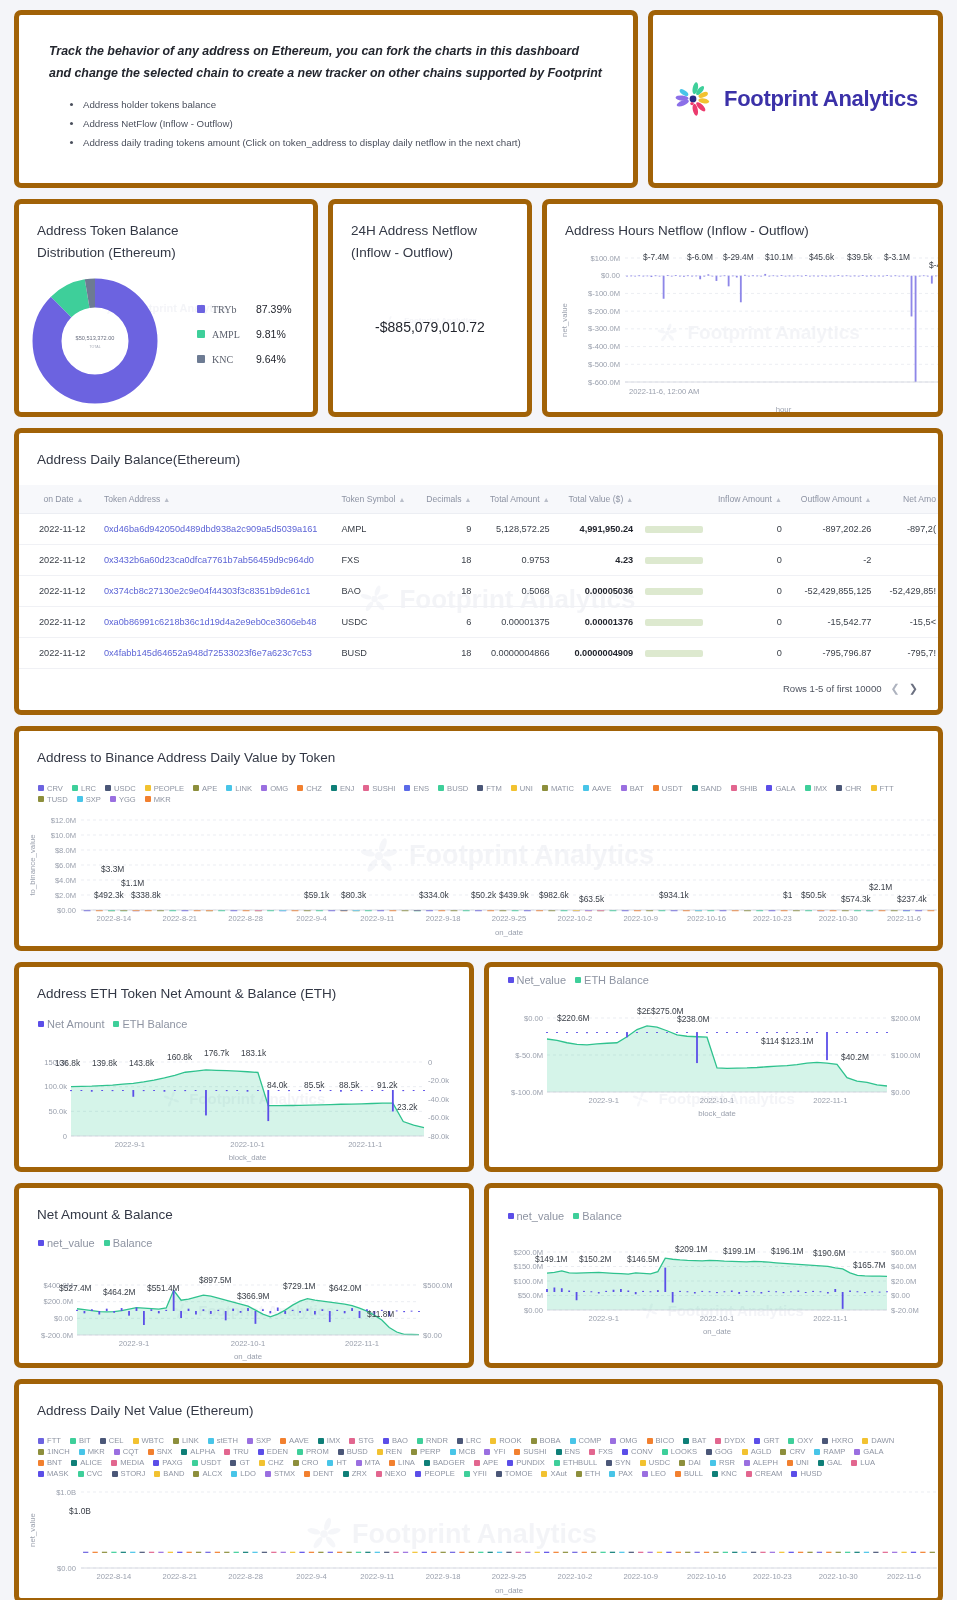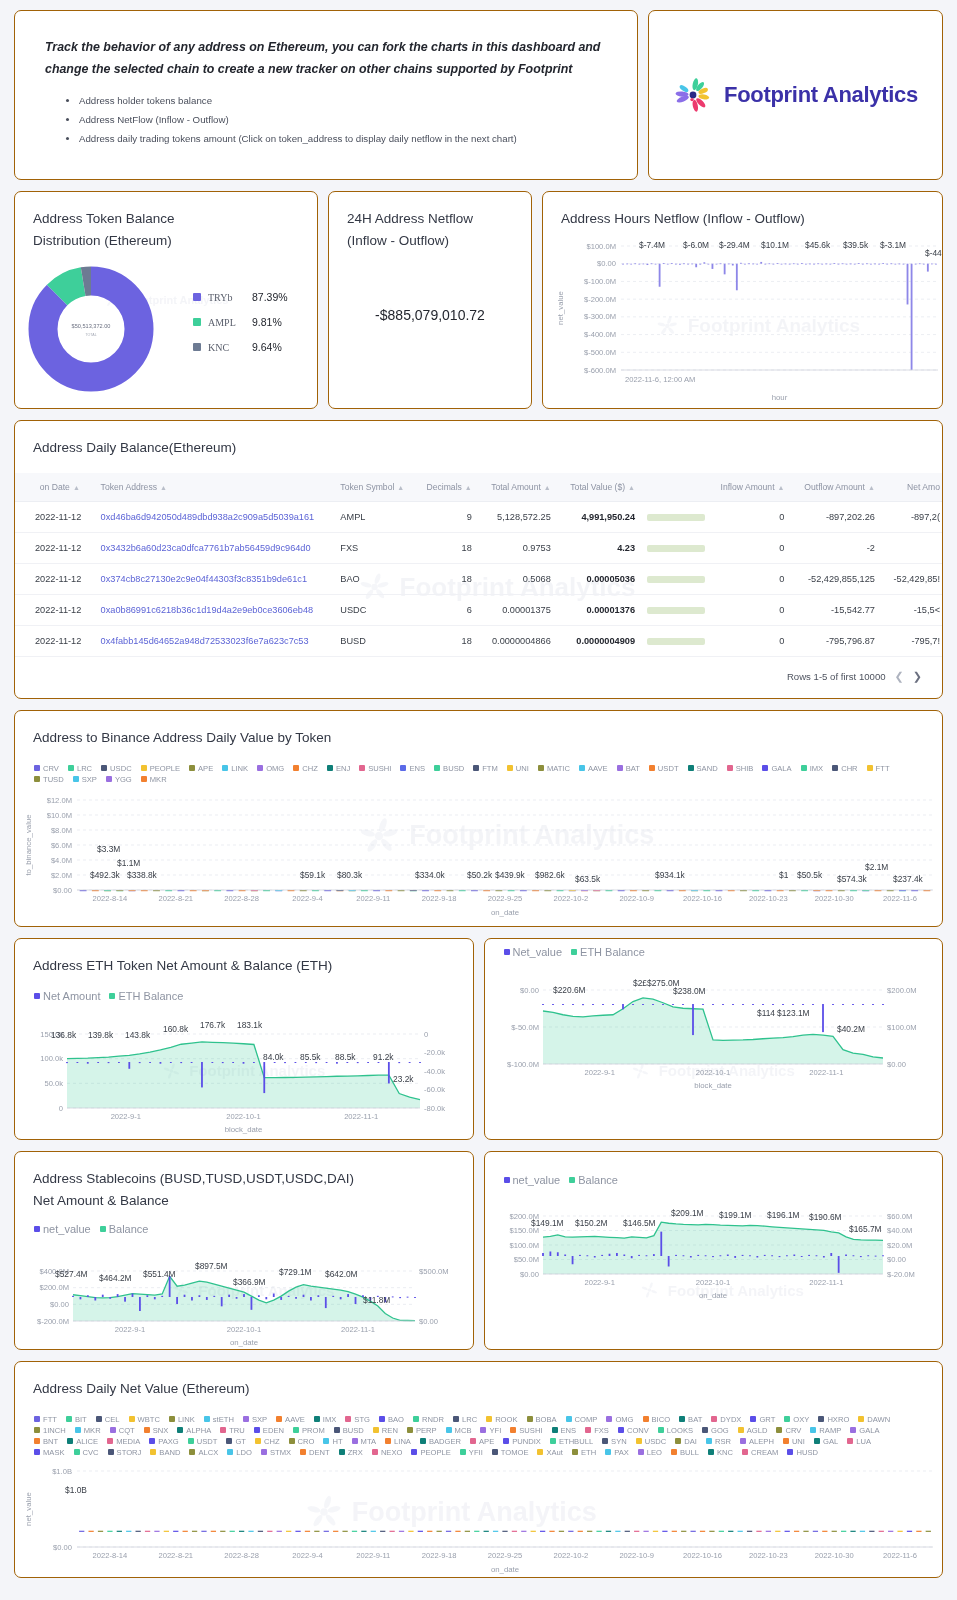--- a/index.html
+++ b/index.html
@@ -4,21 +4,21 @@
 <style>
   * { box-sizing: border-box; }
   html, body { margin:0; padding:0; }
   body {
     width:957px; background:#f4f5f9;
     font-family:"Liberation Sans", sans-serif;
     color:#2b2f3a; -webkit-font-smoothing:antialiased;
   }
   .page { width:957px; padding:10px 14px 0 14px; }
   .card {
-    background:#fff; border:1px solid #a16207; border-radius:7px;
+    background:#fff; border:5px solid #a16207; border-radius:7px;
     position:relative; overflow:hidden;
   }
   .row { display:flex; gap:10px; margin-bottom:11px; }
   .card-title {
     font-size:13.5px; color:#333845; padding:16px 16px 0 18px;
     line-height:1.65; font-weight:400;
   }
   
   .hdr-text { flex:0 0 624px; padding:26px 30px 18px 30px; }
   .hdr-text .lead {
@@ -904,21 +904,20 @@
             <text x="292" y="56" class="dlbl">$123.1M</text>
             <text x="352" y="72" class="dlbl">$40.2M</text>
           </svg>
       </div>
     </div>
   </div>
 
   <div class="row">
     <div class="card" style="flex:1">
       <div class="card-title">
-        <div>Address Stablecoins (BUSD,TUSD,USDT,USDC,DAI)</div>
         <div>Net Amount &amp; Balance</div>
       </div>
       <div class="legend-2" id="lg-stable" style="padding-top:11px">
           <div class="lrow">
             <div class="litem">
               <span class="sw" style="background: rgb(91, 78, 232);"></span>
               <span>net_value</span>
             </div>
             <div class="litem">
               <span class="sw" style="background: rgb(62, 207, 154);"></span>

